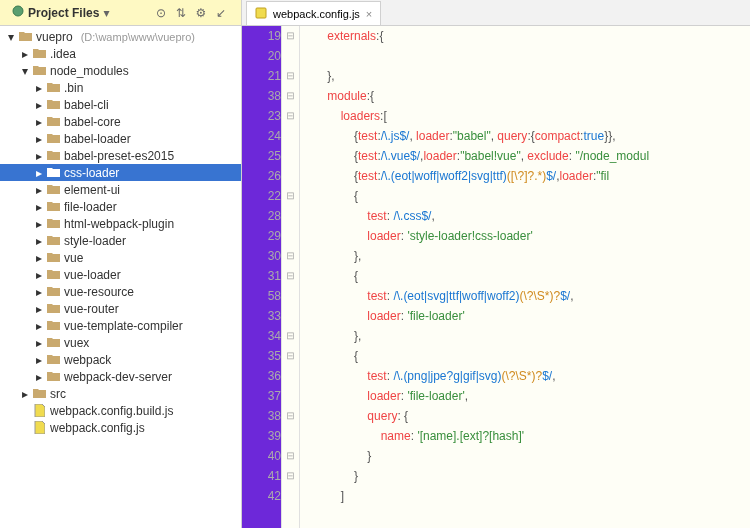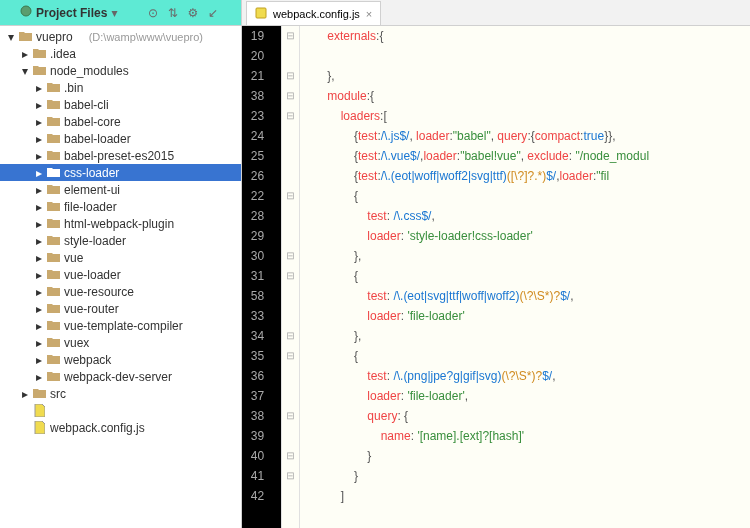--- a/index.html
+++ b/index.html
@@ -1,35 +1,35 @@
 <!DOCTYPE html>
 <html><head>
 <meta charset="utf-8">
 <style>
   * { margin: 0; padding: 0; box-sizing: border-box; font-family: 'Segoe UI', Arial, sans-serif; }
   body { display: flex; width: 750px; height: 528px; background: #fff; overflow: hidden; font-size: 12px; }
   .sidebar { width: 242px; border-right: 1px solid #d0d0d0; display: flex; flex-direction: column; background: #fff; }
-  .sidebar-header { height: 26px; background: #5eead4; border-bottom: 1px solid #d0d0d0; display: flex; align-items: center; padding: 0 20px; gap: 4px; }
+  .sidebar-header { height: 26px; background: #fef9c3; border-bottom: 1px solid #d0d0d0; display: flex; align-items: center; padding: 0 12px; gap: 4px; }
   .sidebar-header .title { font-weight: bold; color: #333; }
   .sidebar-header .spacer { flex: 1; }
   .sidebar-header .icon-btn { width: 16px; height: 16px; display: flex; align-items: center; justify-content: center; color: #6a6a6a; cursor: pointer; }
   .tree { flex: 1; overflow: auto; padding-top: 2px; }
   .tree-row { display: flex; align-items: center; height: 17px; white-space: nowrap; cursor: pointer; color: #333; }
   .tree-row.selected { background: #3874d1; color: #fff; }
   .tree-row .arrow { width: 10px; height: 10px; margin-right: 2px; display: inline-flex; align-items: center; justify-content: center; }
   .tree-row .icon { width: 14px; height: 14px; margin-right: 4px; display: inline-flex; align-items: center; justify-content: center; }
   .folder-icon svg path { fill: #c9a96e; }
   .tree-row.selected .folder-icon svg path { fill: #fff; }
-  .tree-row .hint { color: #999; margin-left: 16px; font-size: 11px; }
+  .tree-row .hint { color: #999; margin-left: 8px; font-size: 11px; }
   .editor { flex: 1; display: flex; flex-direction: column; }
   .tab-bar { height: 26px; background: #f2f2f2; border-bottom: 1px solid #d0d0d0; display: flex; align-items: flex-end; }
   .tab { height: 24px; background: #fff; border: 1px solid #d0d0d0; border-bottom: none; display: flex; align-items: center; padding: 0 8px; gap: 6px; margin-left: 4px; font-size: 11px; }
   .tab .close { color: #888; cursor: pointer; }
   .code-area { flex: 1; display: flex; background: #fefef6; overflow: hidden; font-family: Consolas, monospace; font-size: 12px; line-height: 20px; }
-  .gutter { width: 40px; background: #000000; border-right: 1px solid #e0e0e0; text-align: center; color: #aaa; padding-right: 8px; user-select: none; }
+  .gutter { width: 40px; background: #6d28d9; border-right: 1px solid #e0e0e0; text-align: right; color: #aaa; padding-right: 0; user-select: none; }
   .fold-col { width: 18px; background: #fefef6; border-right: 1px solid #e0e0e0; text-align: center; color: #aaa; user-select: none; font-size: 10px; }
   .fold-col .fm { cursor: pointer; display: block; height: 20px; line-height: 20px; }
   .code { flex: 1; padding-left: 4px; white-space: pre; color: #333; overflow: hidden; }
   .code .line { height: 20px; }
   .kw { color: #1976d2; }
   .str { color: #388e3c; }
   .re { color: #1976d2; }
   .rep { color: #d08a1e; }
   .punc { color: #555; }
   .prop { color: #ef4444; }
@@ -252,20 +252,21 @@
         </span>
         <span>src</span>
       </div>
       <div class="tree-row" style="padding-left: 20px;">
         <span class="arrow"></span>
         <span class="icon">
           <svg width="11" height="13" viewBox="0 0 11 13">
             <path d="M1 0 L8 0 L11 3 L11 13 L1 13 Z" fill="#f0db4f" stroke="#999"></path>
           </svg>
         </span>
+        <span>webpack.config.build.js</span>
       </div>
       <div class="tree-row" style="padding-left: 20px;">
         <span class="arrow"></span>
         <span class="icon">
           <svg width="11" height="13" viewBox="0 0 11 13">
             <path d="M1 0 L8 0 L11 3 L11 13 L1 13 Z" fill="#f0db4f" stroke="#999"></path>
           </svg>
         </span>
         <span>webpack.config.js</span>
       </div>

